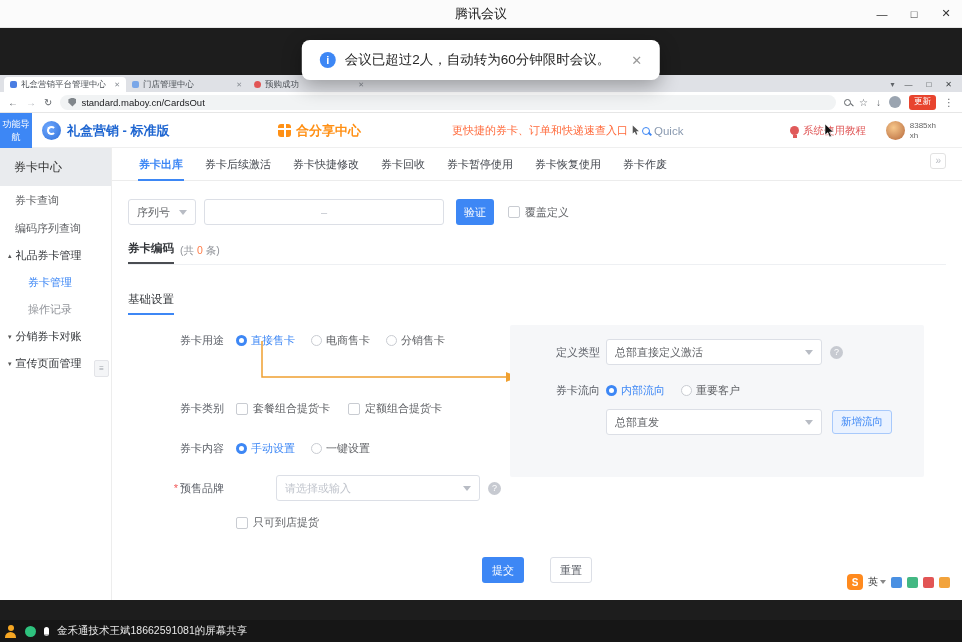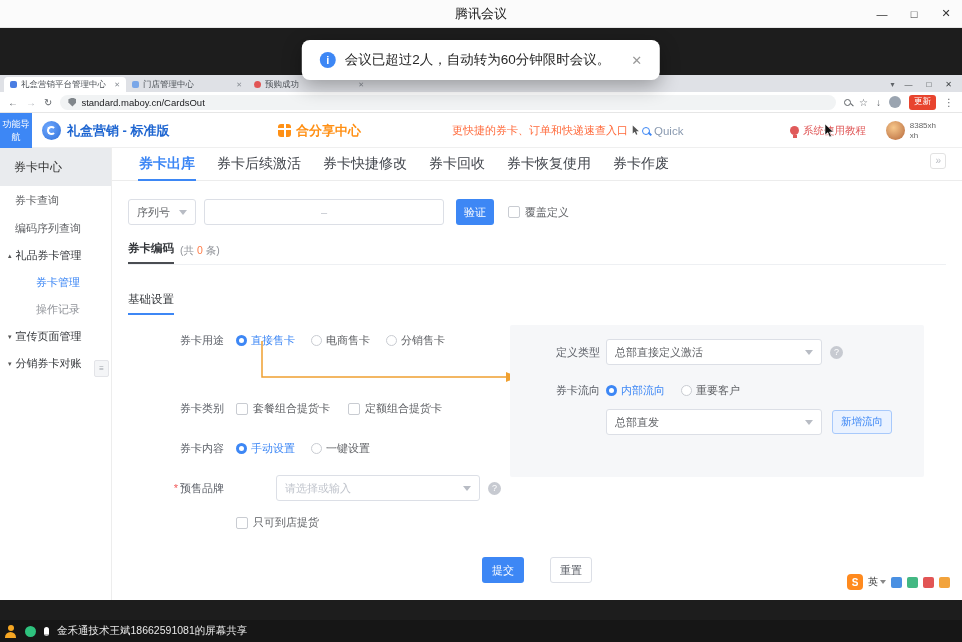--- a/index.html
+++ b/index.html
@@ -64,28 +64,28 @@
   .user{position:absolute;right:26px;top:0;height:35px;display:flex;align-items:center;gap:5px;}
   .user-avatar{width:19px;height:19px;border-radius:50%;background:radial-gradient(circle at 40% 35%,#f7c78b,#b5673a);flex:none;}
   .user-names{display:flex;flex-direction:column;font-size:8px;color:#666;line-height:1.25;}
 
   .page-body{flex:1;display:flex;min-height:0;}
   .sidebar{width:112px;border-right:1px solid #ededed;position:relative;flex:none;}
   .side-header{height:38px;background:#e9ebee;display:flex;align-items:center;padding-left:14px;font-size:12px;color:#333;}
   .side-item{height:28px;display:flex;align-items:center;padding-left:15px;font-size:11px;color:#606266;cursor:pointer;}
   .side-group{height:27px;display:flex;align-items:center;gap:4px;padding-left:8px;font-size:11px;color:#33363a;cursor:pointer;}
   .side-arrow{font-size:7px;color:#555;}
-  .side-child{height:27px;display:flex;align-items:center;padding-left:36px;font-size:11px;color:#909399;cursor:pointer;}
+  .side-child{height:27px;display:flex;align-items:center;padding-left:28px;font-size:11px;color:#909399;cursor:pointer;}
   .side-child.selected{color:#3d87f5;}
   .side-handle{position:absolute;top:212px;right:2px;width:15px;height:17px;background:#f4f5f7;border:1px solid #e3e4e8;border-radius:2px;display:flex;align-items:center;justify-content:center;font-size:8px;color:#9aa0a8;cursor:pointer;}
 
   .content{flex:1;position:relative;min-width:0;}
   .collapse-btn{position:absolute;top:5px;right:16px;border:1px solid #e2e2e2;border-radius:3px;color:#b9bcc2;font-size:10px;line-height:1;padding:2px 4px;cursor:pointer;}
   .main-tabs{height:33px;display:flex;align-items:stretch;padding-left:16px;border-bottom:1px solid #ececec;}
-  .main-tab{display:flex;align-items:center;padding:0 11px;font-size:14px;color:#42464d;position:relative;cursor:pointer;text-align:right;}
+  .main-tab{display:flex;align-items:center;padding:0 11px;font-size:11px;color:#42464d;position:relative;cursor:pointer;text-align:right;}
   .main-tab.active{color:#3d87f5;font-weight:bold;}
   .main-tab.active::after{content:"";position:absolute;left:10px;right:10px;bottom:-1px;height:2px;background:#3d87f5;}
 
   .filter-row{display:flex;align-items:center;margin:18px 0 0 16px;}
   .sel{height:26px;border:1px solid #dcdfe6;border-radius:3px;display:flex;align-items:center;justify-content:space-between;padding:0 8px;background:#fff;font-size:11px;color:#606266;cursor:pointer;}
   .caret{width:0;height:0;border-left:4px solid transparent;border-right:4px solid transparent;border-top:5px solid #b8bcc4;flex:none;margin-left:4px;}
   .sel-serial{width:68px;}
   .range-box{width:240px;height:26px;border:1px solid #dcdfe6;border-radius:3px;margin-left:8px;display:flex;align-items:center;justify-content:center;font-size:11px;color:#c0c4cc;}
   .verify-btn{margin-left:12px;width:38px;height:26px;background:#3d87f5;color:#fff;border-radius:3px;display:flex;align-items:center;justify-content:center;font-size:11px;cursor:pointer;}
   .cb{width:12px;height:12px;border:1px solid #c9ccd2;border-radius:2px;background:#fff;flex:none;}
@@ -257,37 +257,38 @@
           <div class="side-item">券卡查询</div>
           <div class="side-item">编码序列查询</div>
           <div class="side-group">
             <span class="side-arrow">▴</span>
             <span>礼品券卡管理</span>
           </div>
           <div class="side-child selected">券卡管理</div>
           <div class="side-child">操作记录</div>
           <div class="side-group">
             <span class="side-arrow">▾</span>
-            <span>宣传页面管理</span>
+            <span>分销券卡对账</span>
           </div>
           <div class="side-group">
             <span class="side-arrow">▾</span>
-            <span>分销券卡对账</span>
+            <span>宣传页面管理</span>
           </div>
           <div class="side-handle">≡</div>
         </div>
 
         <div class="content">
           <div class="collapse-btn">»</div>
 
           <div class="main-tabs">
             <div class="main-tab active">券卡出库</div>
             <div class="main-tab">券卡后续激活</div>
             <div class="main-tab">券卡快捷修改</div>
             <div class="main-tab">券卡回收</div>
+            <div class="main-tab">券卡暂停使用</div>
             <div class="main-tab">券卡恢复使用</div>
             <div class="main-tab">券卡作废</div>
           </div>
 
           <div class="filter-row">
             <div class="sel sel-serial">
               <span>序列号</span>
               <span class="caret"></span>
             </div>
             <div class="range-box">

